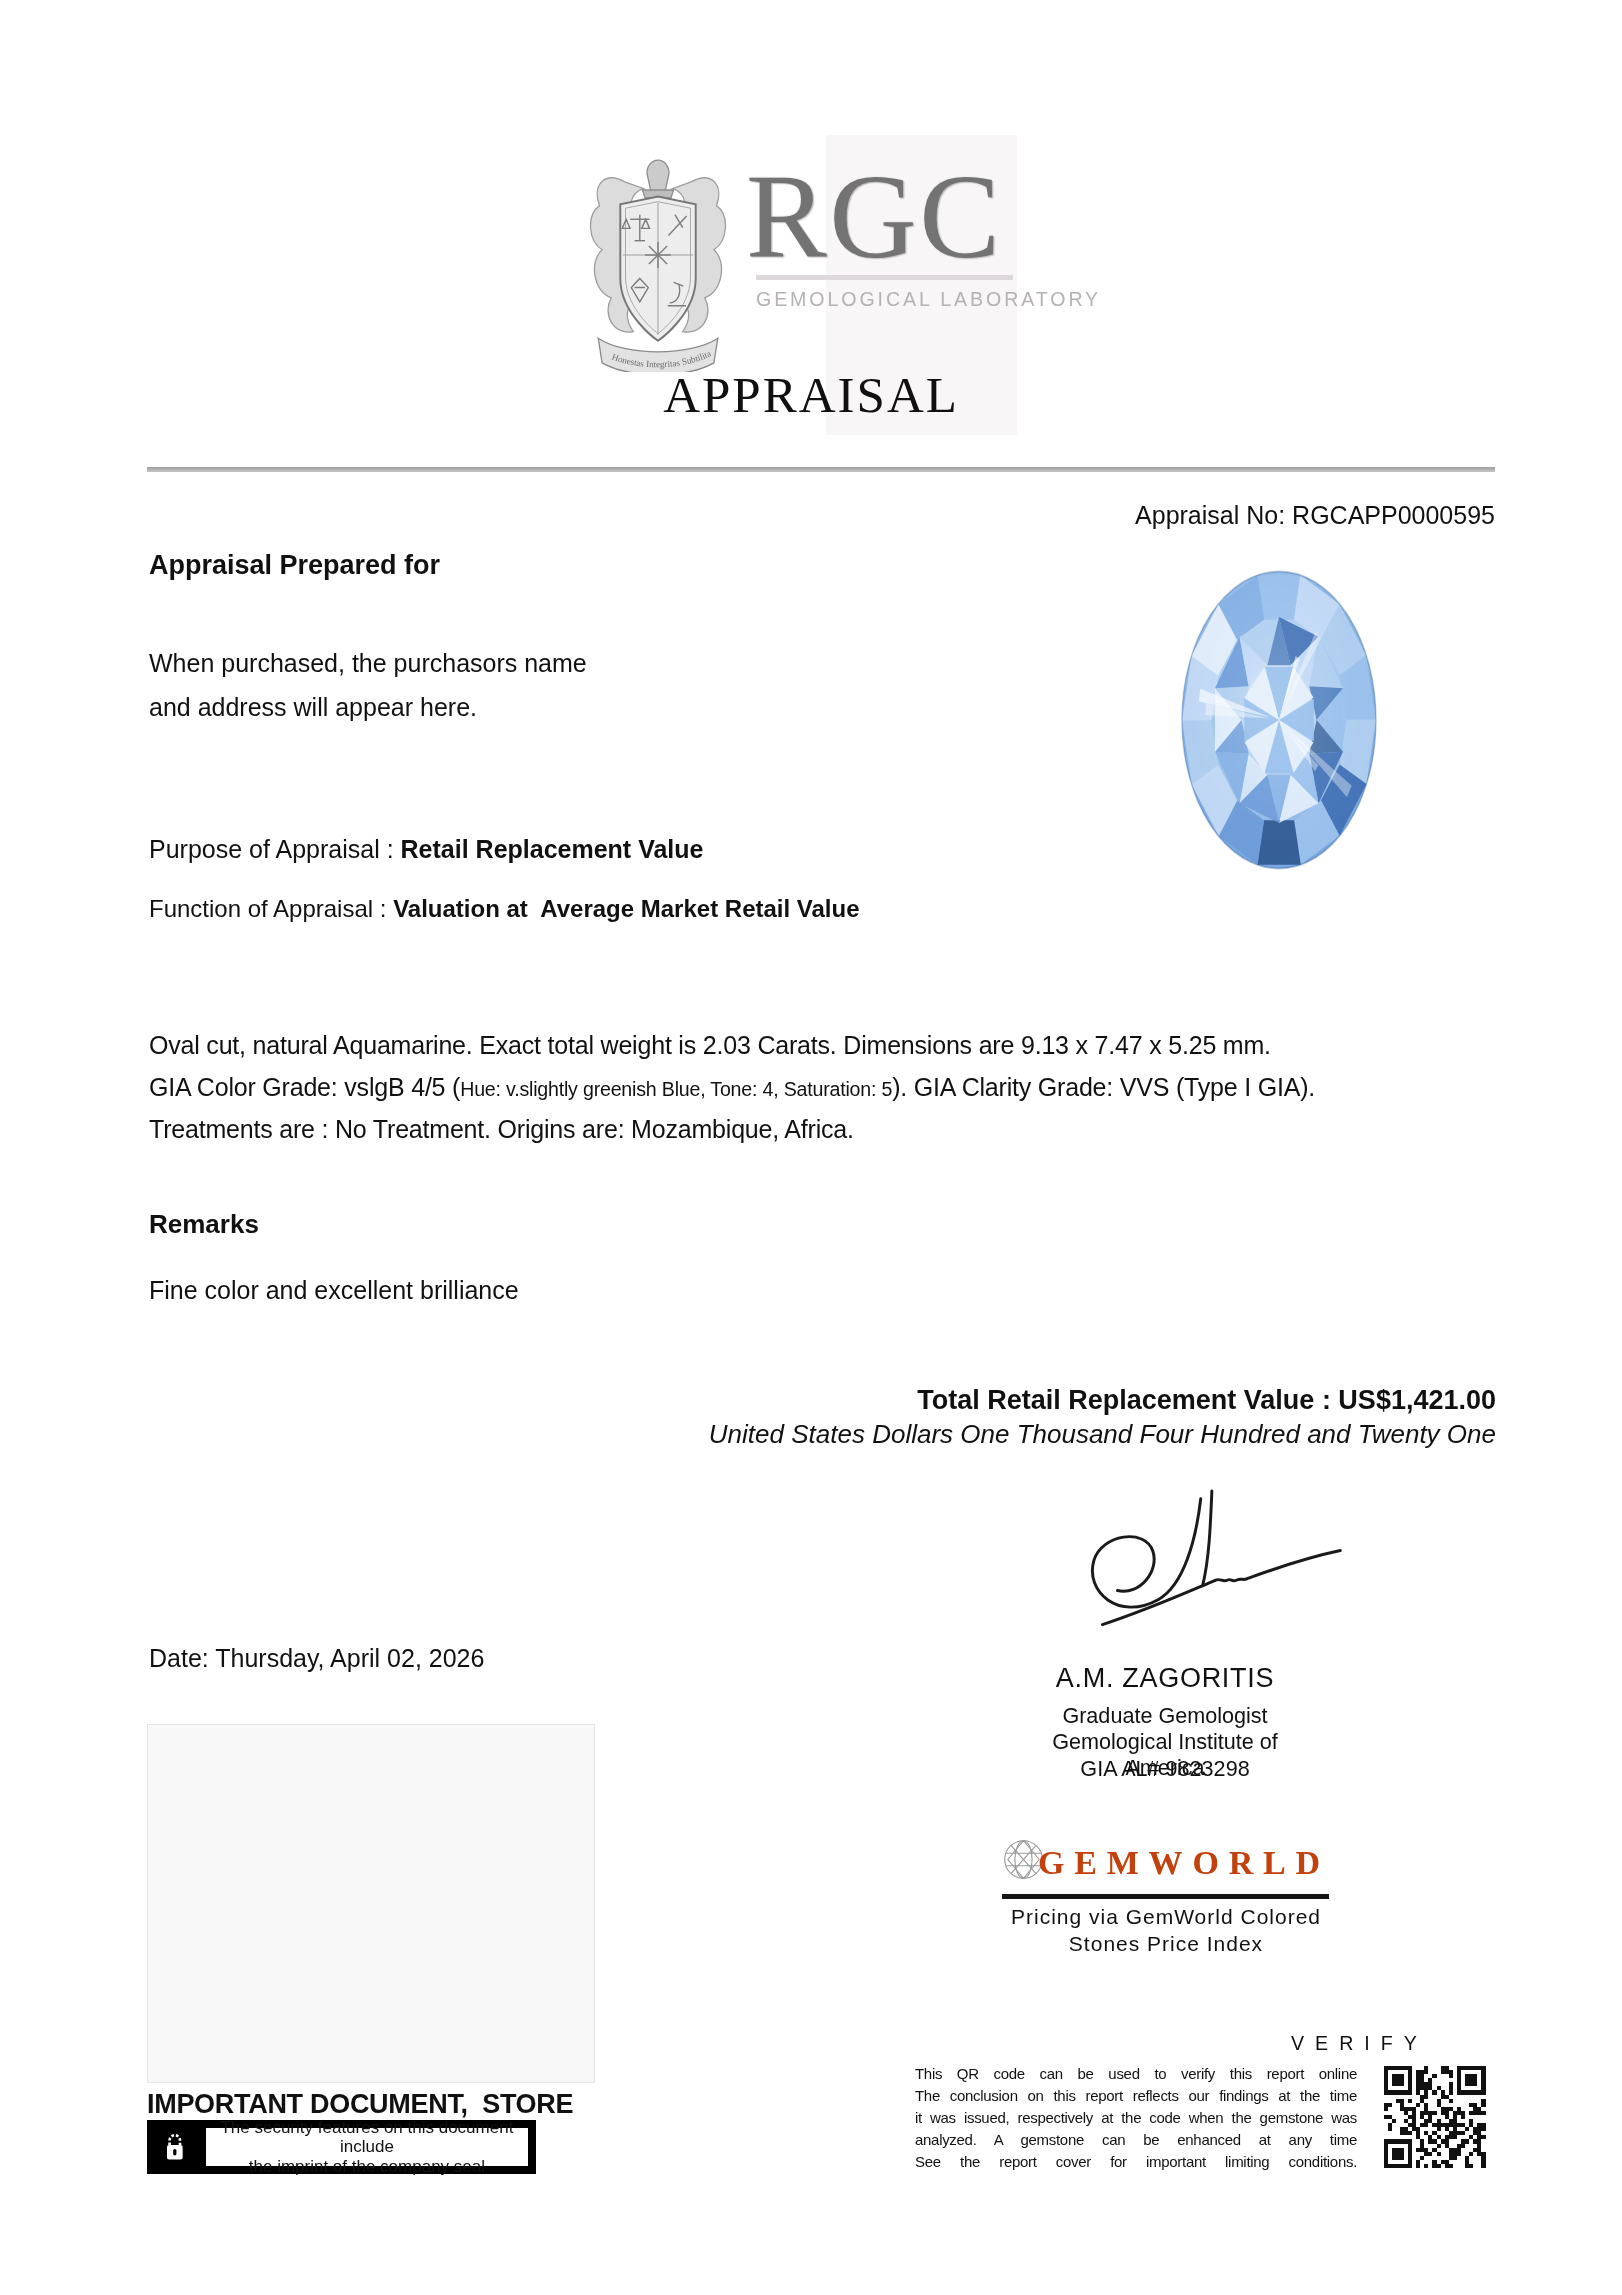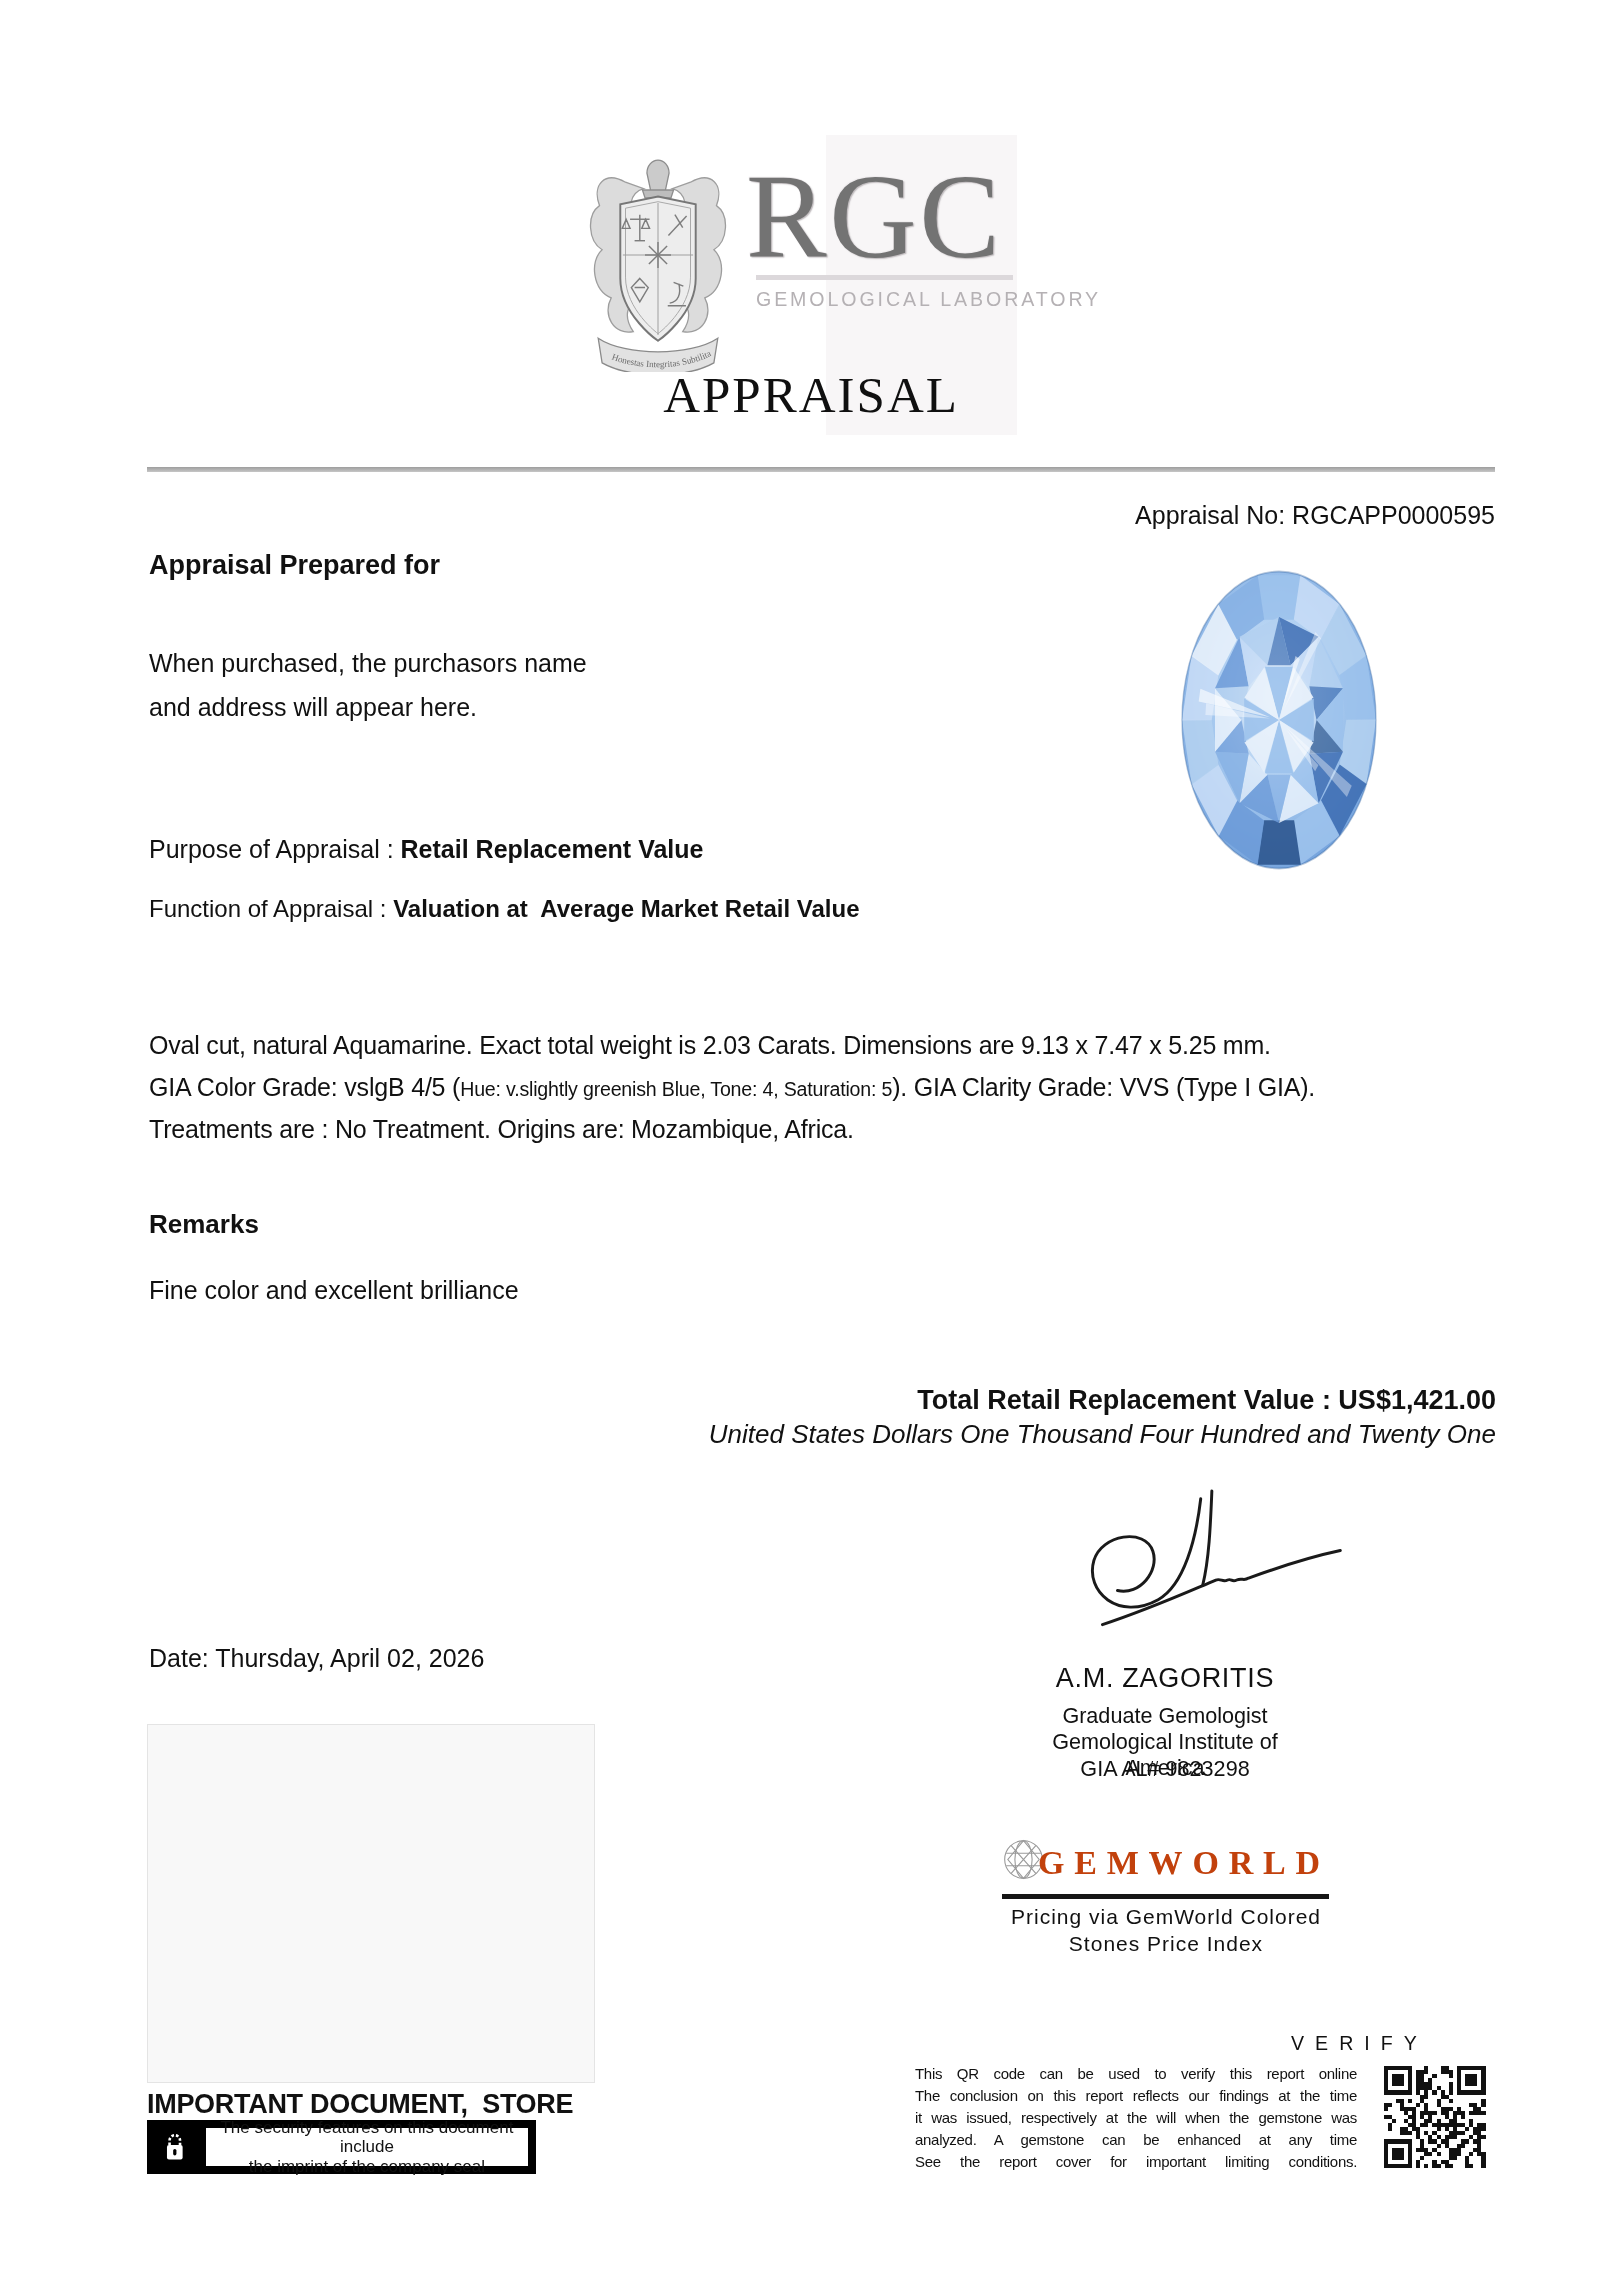--- a/index.html
+++ b/index.html
@@ -552,19 +552,19 @@
       <rect x="1" y="24" width="1" height="1" fill="#111"></rect>
       <rect x="2" y="24" width="1" height="1" fill="#111"></rect>
       <rect x="3" y="24" width="1" height="1" fill="#111"></rect>
       <rect x="4" y="24" width="1" height="1" fill="#111"></rect>
       <rect x="5" y="24" width="1" height="1" fill="#111"></rect>
       <rect x="6" y="24" width="1" height="1" fill="#111"></rect>
     </svg>
   <div class="abs qrtext">
     <div class="qrline">This QR code can be used to verify this report online</div>
     <div class="qrline">The conclusion on this report reflects our findings at the time</div>
-    <div class="qrline">it was issued, respectively at the will when the gemstone was</div>
+    <div class="qrline">it was issued, respectively at the code when the gemstone was</div>
     <div class="qrline">analyzed. A gemstone can be enhanced at any time</div>
     <div class="qrline">See the report cover for  important limiting conditions.</div>
   </div>
 
 </div>
 
 
 </body></html>

